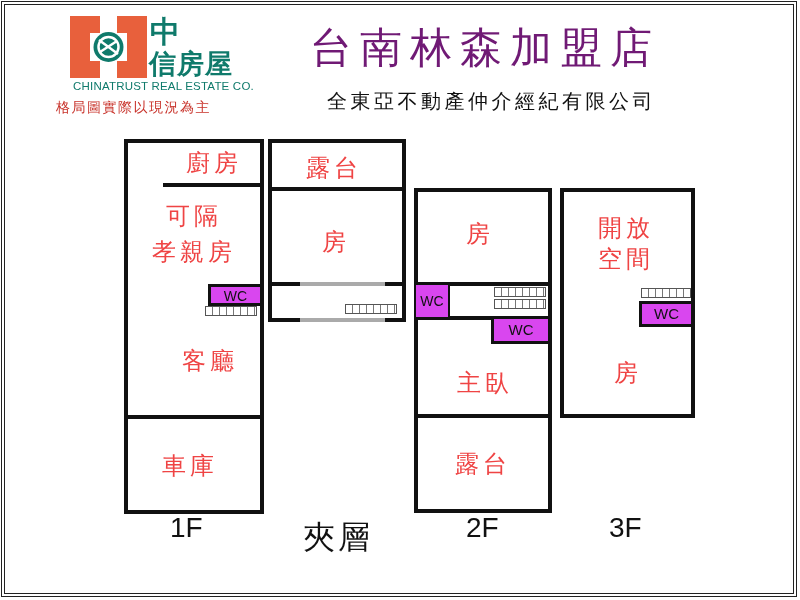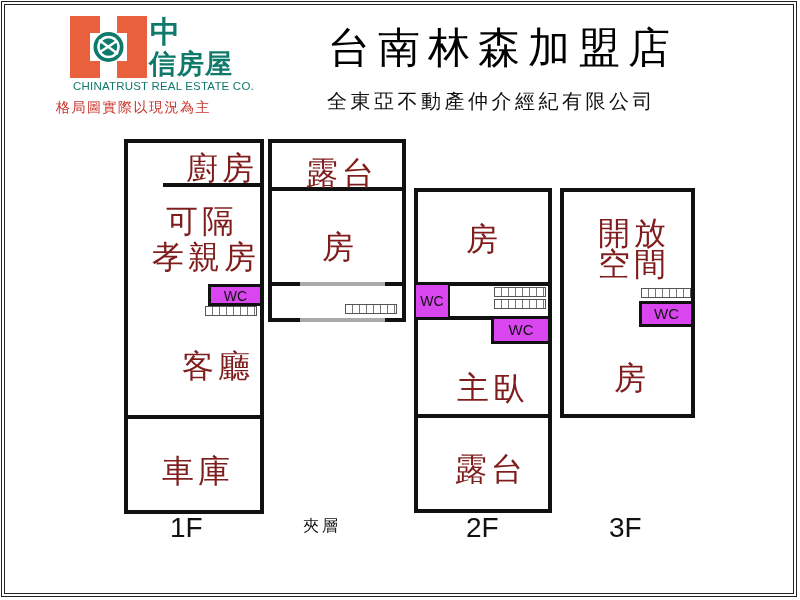--- a/index.html
+++ b/index.html
@@ -3,29 +3,29 @@
 <meta charset="utf-8">
 <style>
   html,body{margin:0;padding:0;background:#fff;}
   body{width:800px;height:600px;position:relative;overflow:hidden;font-family:"DejaVu Serif",serif;}
   .frame-outer{position:absolute;left:1px;top:1px;width:796px;height:596px;border:1px solid #222;box-sizing:border-box;}
   .frame-inner{position:absolute;left:4px;top:4px;width:790px;height:590px;border:1.5px solid #222;box-sizing:border-box;}
   .logo-mark{position:absolute;left:70px;top:16px;width:77px;height:62px;}
   .logo-cn{position:absolute;font-family:"DejaVu Sans",sans-serif;color:#0f7a6b;font-weight:bold;}
   .logo-en{position:absolute;left:73px;top:80px;font-family:"Liberation Sans",sans-serif;font-size:11.5px;color:#0f7a6b;letter-spacing:0.2px;}
   .note{position:absolute;left:56px;top:99px;font-size:14px;color:#c8322a;letter-spacing:1.5px;}
-  .title{position:absolute;left:328px;top:20px;font-size:42px;color:#000000;letter-spacing:8px;}
+  .title{position:absolute;left:310px;top:20px;font-size:42px;color:#701a75;letter-spacing:8px;}
   .subtitle{position:absolute;left:327px;top:88px;font-size:20px;color:#111;letter-spacing:3.5px;}
   .room{position:absolute;border:4px solid #111;box-sizing:border-box;background:#fff;}
   .line{position:absolute;background:#111;}
-  .lbl{position:absolute;font-size:32px;color:#7f1d1d;letter-spacing:4px;white-space:nowrap;}
+  .lbl{position:absolute;font-size:24px;color:#ef4444;letter-spacing:4px;white-space:nowrap;}
   .wc{position:absolute;border:3.5px solid #111;box-sizing:border-box;background:#d946ef;font-family:"Liberation Sans",sans-serif;font-size:14px;color:#111;text-align:center;line-height:13px;}
   .stair{position:absolute;height:10px;border:1px solid #555;box-sizing:border-box;background:repeating-linear-gradient(90deg,#fff 0,#fff 6px,#777 6px,#777 7px);}
   .floor{position:absolute;top:512px;font-family:"Liberation Sans",sans-serif;font-size:28px;color:#111;}
-  .floor-cn{position:absolute;top:516px;font-size:16px;color:#111;letter-spacing:3px;}
+  .floor-cn{position:absolute;top:516px;font-size:32px;color:#111;letter-spacing:3px;}
   .grey{position:absolute;background:#aaa;}
 </style>
 </head>
 <body>
 
 <div class="frame-outer"></div>
 <div class="frame-inner"></div>
 
 <div class="logo-mark">
   <svg width="77" height="62" viewBox="0 0 77 62">

